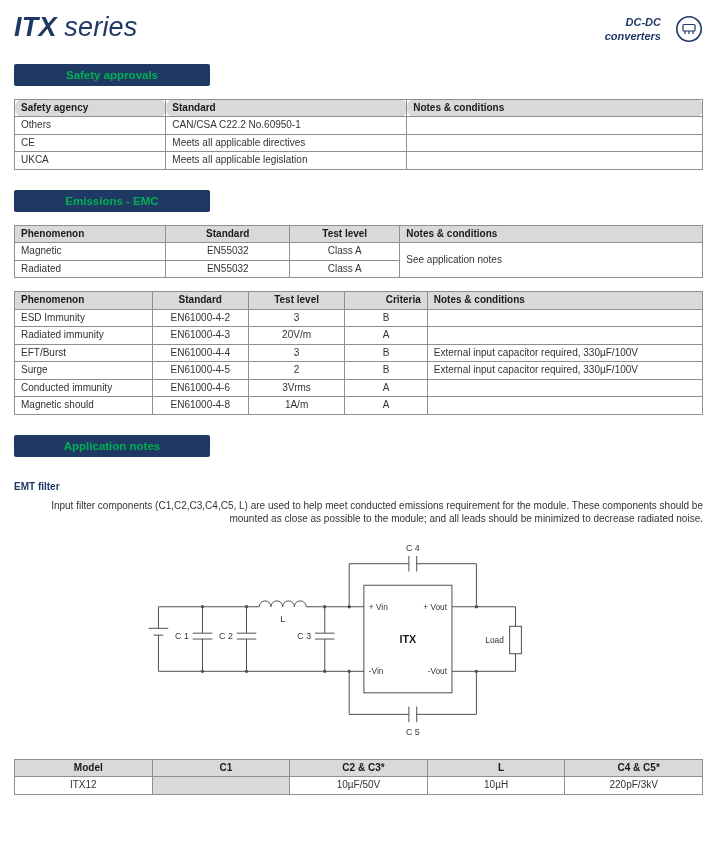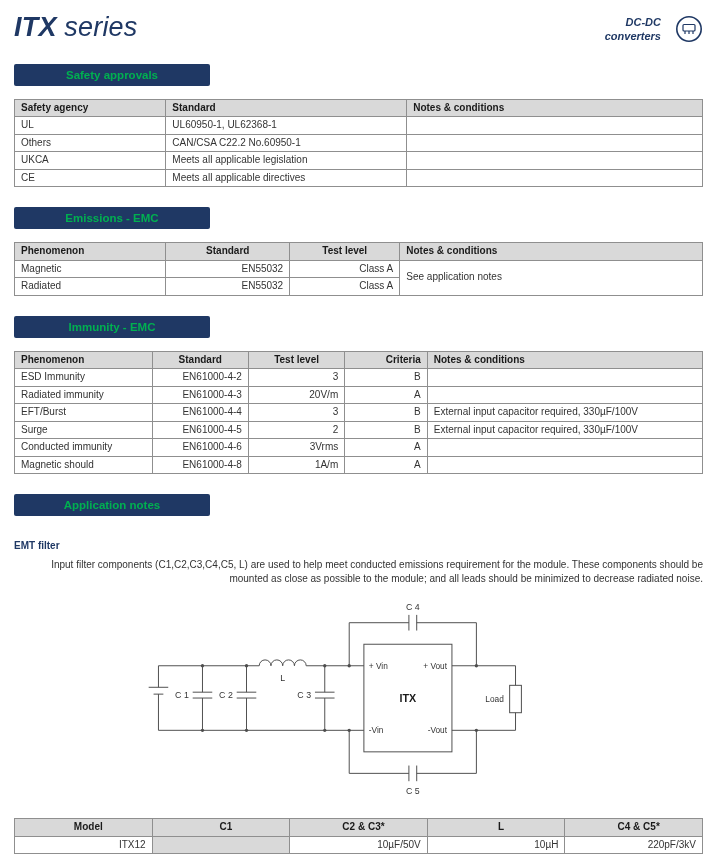--- a/index.html
+++ b/index.html
@@ -19,24 +19,24 @@
   .badge {
     width: 196px; background: #1f3864; color: #00b050;
     font-weight: 700; font-size: 11.5px; text-align: center;
     padding: 5px 4px; border-radius: 2px; margin-top: 20px;
   }
   .badge:first-of-type { margin-top: 14px; }
 
   table { width: 100%; border-collapse: collapse; margin-top: 13px; font-size: 10px; table-layout: fixed; }
   th, td { border: 1px solid #8f8f8f; padding: 2px 6px; height: 17px; line-height: 1.25; overflow: hidden; }
   th { background: #d9d9d9; font-weight: 700; color: #1a1a1a; text-align: center; }
-  td { text-align: right; color: #333; }
+  td { text-align: center; color: #333; }
   td.shaded { background: #d9d9d9; }
 
-  .t-safety th, .t-safety td { text-align: left; }
+  .t-safety th, .t-safety td { text-align: left; border-radius: 8px; }
   .t-safety th:nth-child(1) { width: 22%; }
   .t-safety th:nth-child(2) { width: 35%; }
 
   .t-emissions th:nth-child(1) { width: 22%; }
   .t-emissions th:nth-child(2) { width: 18%; }
   .t-emissions th:nth-child(3) { width: 16%; }
   .t-emissions th:nth-child(1), .t-emissions td:nth-child(1),
   .t-emissions th:nth-child(4), .t-emissions td:nth-child(4) { text-align: left; }
 
   .t-immunity th:nth-child(1) { width: 20%; }
@@ -79,37 +79,32 @@
   <table class="t-safety">
       <thead>
         <tr>
           <th>Safety agency</th>
           <th>Standard</th>
           <th>Notes &amp; conditions</th>
         </tr>
       </thead>
       <tbody>
         <tr>
-          <td>UL</td>
-          <td>UL60950-1, UL62368-1</td>
-          <td></td>
-        </tr>
-        <tr>
           <td>Others</td>
           <td>CAN/CSA C22.2 No.60950-1</td>
           <td></td>
         </tr>
         <tr>
+          <td>CE</td>
+          <td>Meets all applicable directives</td>
+          <td></td>
+        </tr>
+        <tr>
           <td>UKCA</td>
           <td>Meets all applicable legislation</td>
-          <td></td>
-        </tr>
-        <tr>
-          <td>CE</td>
-          <td>Meets all applicable directives</td>
           <td></td>
         </tr>
       </tbody>
     </table>
 
   <div class="badge">Emissions - EMC</div>
   <table class="t-emissions">
       <thead>
         <tr>
           <th>Phenomenon</th>
@@ -126,21 +121,20 @@
           <td rowspan="2">See application notes</td>
         </tr>
         <tr>
           <td>Radiated</td>
           <td>EN55032</td>
           <td>Class A</td>
         </tr>
       </tbody>
     </table>
 
-  <div class="badge">Immunity - EMC</div>
   <table class="t-immunity">
       <thead>
         <tr>
           <th>Phenomenon</th>
           <th>Standard</th>
           <th>Test level</th>
           <th>Criteria</th>
           <th>Notes &amp; conditions</th>
         </tr>
       </thead>

